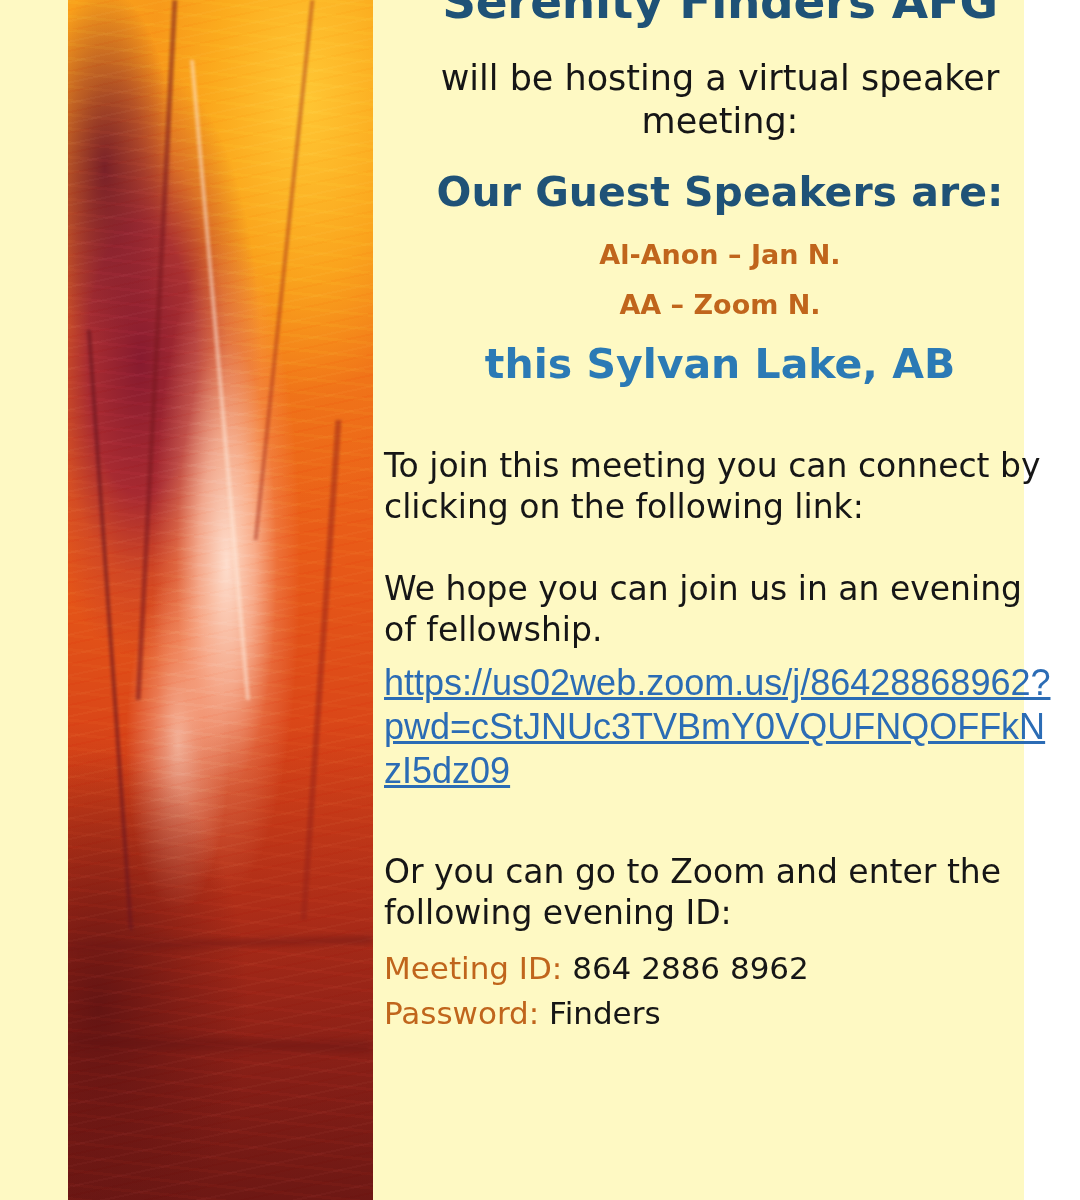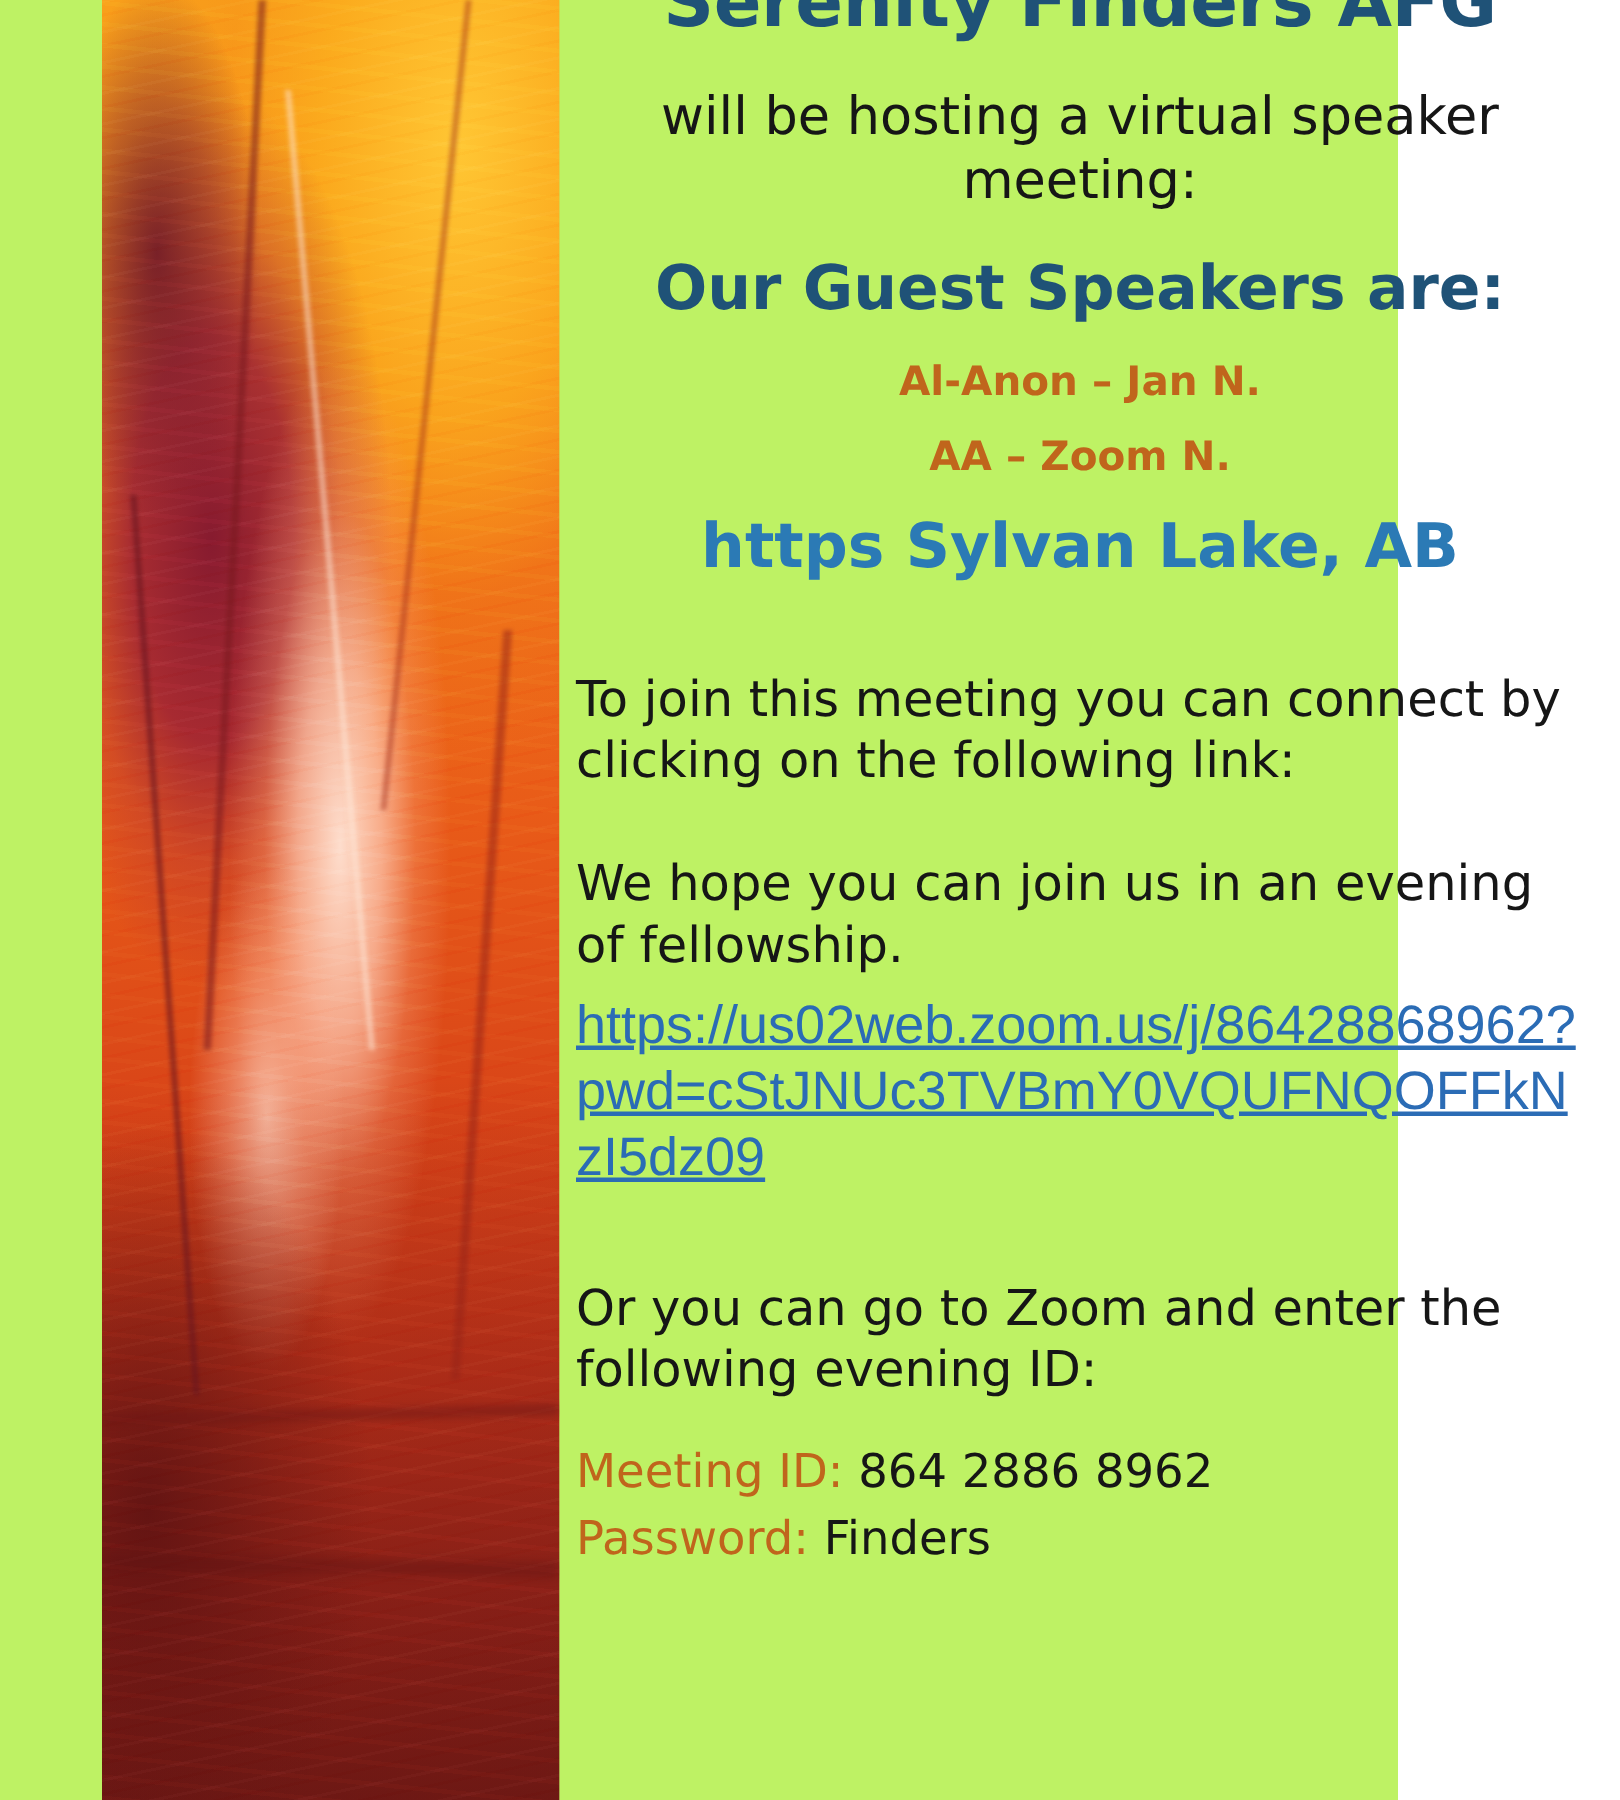--- a/index.html
+++ b/index.html
@@ -8,23 +8,23 @@
     background: #ffffff;
   }
   body {
     width: 1080px;
     height: 1200px;
     overflow: hidden;
     font-family: "DejaVu Sans", sans-serif;
   }
   .flyer {
     position: relative;
-    width: 932px;
-    height: 1200px;
-    background: #bef264;
+    width: 1024px;
+    height: 1200px;
+    background: #fef9c3;
   }
 
   
   .photo-strip {
     position: absolute;
     left: 68px;
     top: 0;
     width: 305px;
     height: 1200px;
     overflow: hidden;
@@ -213,21 +213,21 @@
     margin: 10px 0 0 0;
     font-size: 36px;
     color: #2b6cb5;
     text-decoration: underline;
     word-break: break-all;
     line-height: 1.22;
     font-family: "Liberation Sans", sans-serif;
   }
 
   .id-line {
-    margin: 28px 0 0 0;
+    margin: 15px 0 0 0;
     font-size: 31px;
     color: #161616;
     line-height: 1.25;
   }
   .id-line .lbl { color: #c0651c; }
   .id-line.pwd { margin-top: 6px; }
 </style>
 </head>
 <body>
 
@@ -258,21 +258,21 @@
 
     <p class="sub-host">will be hosting a virtual speaker meeting:</p>
 
 
     <p class="guest-lead">Our Guest Speakers are:</p>
 
     <p class="speaker">Al-Anon – Jan N.</p>
 
     <p class="speaker second">AA – Zoom N.</p>
 
-    <p class="from-city">https Sylvan Lake, AB</p>
+    <p class="from-city">this Sylvan Lake, AB</p>
 
     <p class="body-text gap-lg">To join this meeting you can connect by clicking on the following link:</p>
 
     <p class="body-text">We hope you can join us in an evening of fellowship.</p>
 
     <a class="zoom-link" href="#">https://us02web.zoom.us/j/86428868962?pwd=cStJNUc3TVBmY0VQUFNQOFFkNzI5dz09</a>
 
     <p class="body-text gap-lg">Or you can go to Zoom and enter the following evening ID:</p>
 
     <p class="id-line">

